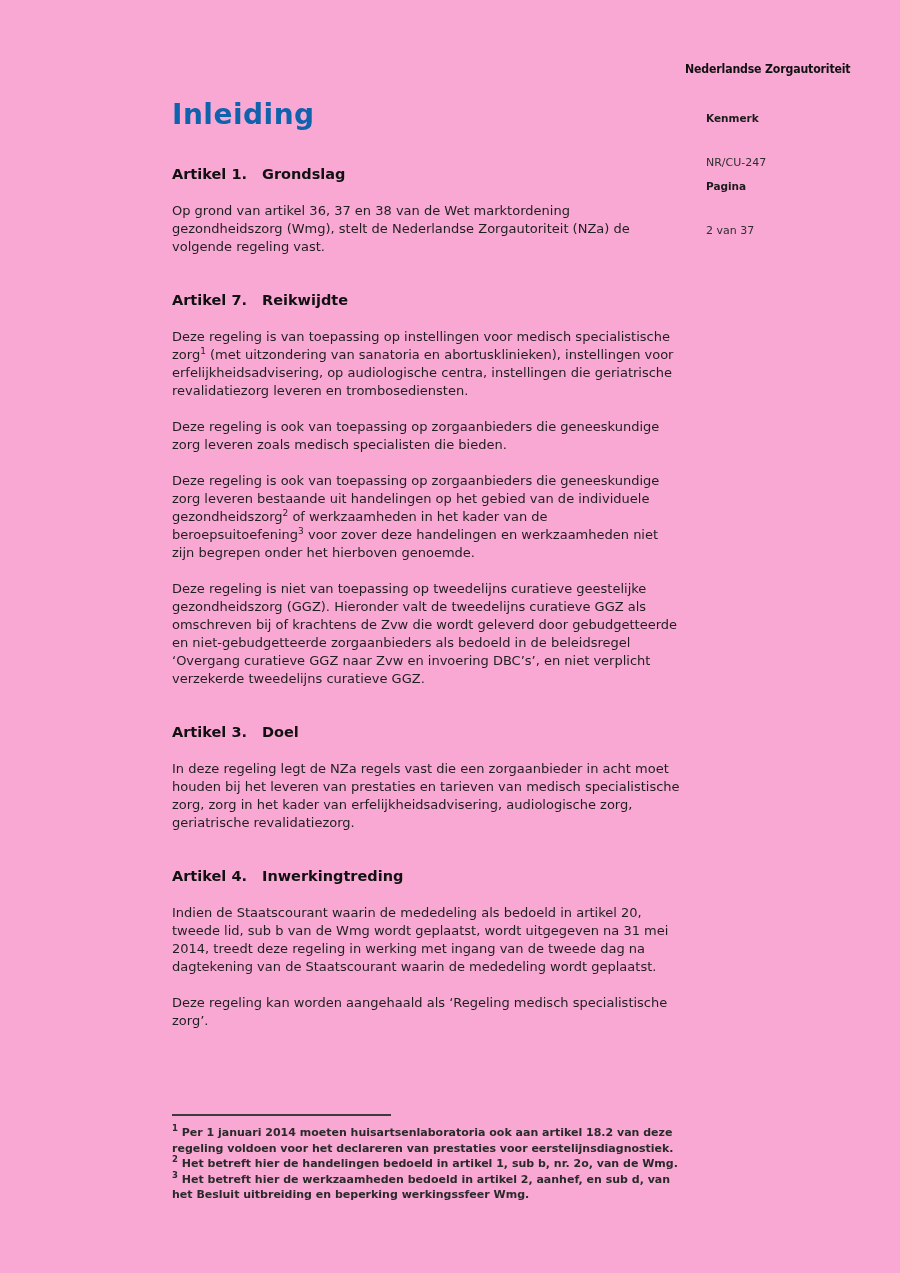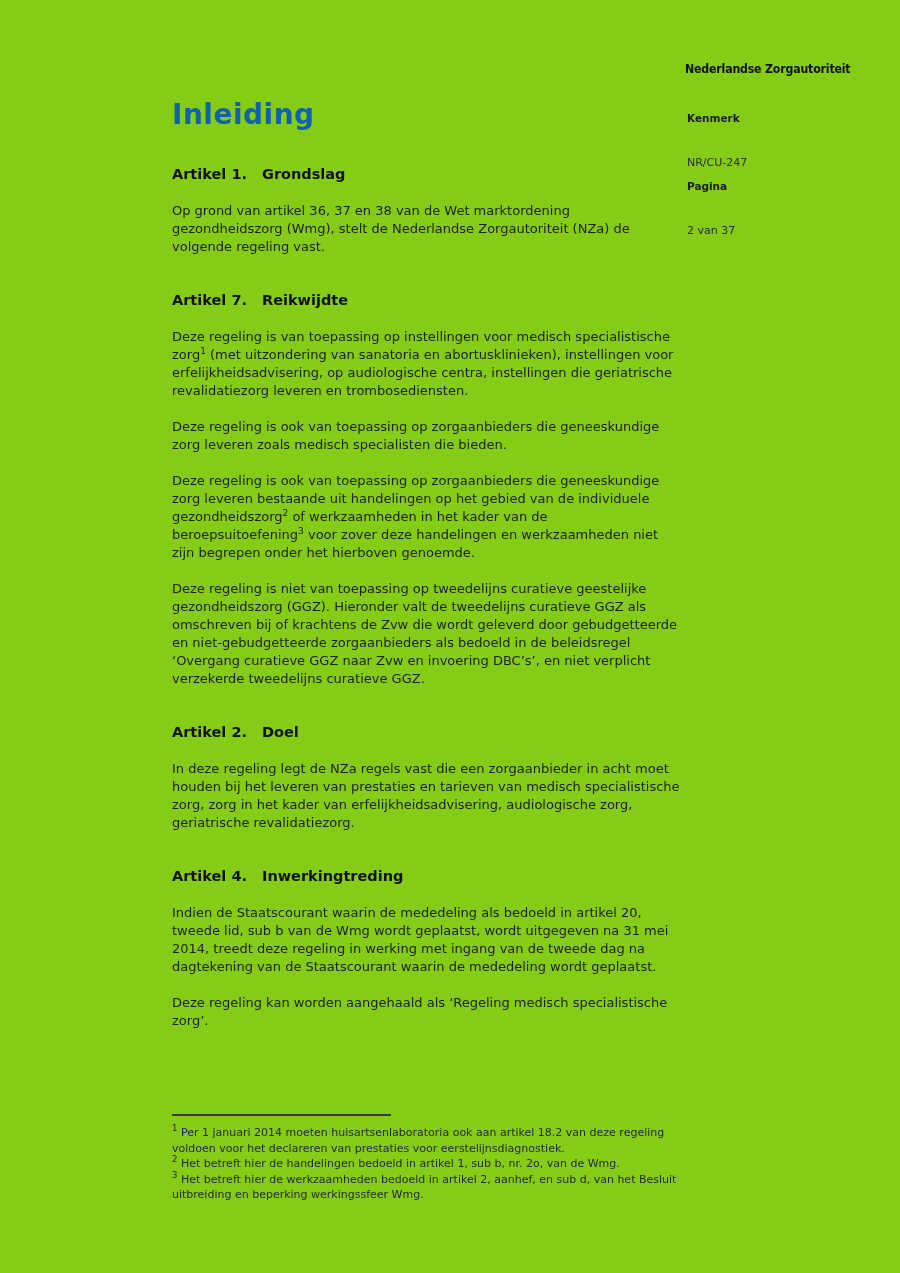--- a/index.html
+++ b/index.html
@@ -4,40 +4,40 @@
 <style>
   html, body {
     margin: 0;
     padding: 0;
     background: #ffffff;
   }
   .page {
     position: relative;
     width: 900px;
     height: 1273px;
-    background: #84cc16;
+    background: #f9a8d4;
     font-family: "DejaVu Sans", "Liberation Sans", sans-serif;
     color: #1f1f1f;
     overflow: hidden;
   }
   .brand {
     position: absolute;
     left: 685px;
     top: 61px;
     font-size: 12.5px;
     font-weight: bold;
     color: #111;
     white-space: nowrap;
     transform: scaleX(0.88);
     transform-origin: left center;
     letter-spacing: -0.2px;
   }
   .meta-sidebar {
     position: absolute;
-    left: 687px;
+    left: 706px;
     top: 112px;
     width: 170px;
   }
   .meta-label {
     font-size: 10.5px;
     font-weight: bold;
     color: #1c1c1c;
     line-height: 13px;
   }
   .meta-value {
@@ -89,20 +89,21 @@
   .footnote-rule {
     border: none;
     border-top: 2px solid #3b3b3b;
     width: 219px;
     margin: 0 0 9px 0;
   }
   .footnote {
     font-size: 11px;
     line-height: 15.5px;
     color: #2a2a2a;
+    font-weight: bold;
   }
   .footnote sup {
     font-size: 8.5px;
     line-height: 0;
   }
 </style>
 </head>
 <body>
 
 <div class="page">
@@ -123,21 +124,21 @@
   <main class="main-content">
     <h1 class="doc-title" style="color: rgb(15, 98, 172);">Inleiding</h1>
     <div id="articles">
         <h2 class="article-heading"><span class="art-num">Artikel 1.</span><span class="art-title">Grondslag</span></h2>
         <p class="body-para">Op grond van artikel 36, 37 en 38 van de Wet marktordening gezondheidszorg (Wmg), stelt de Nederlandse Zorgautoriteit (NZa) de volgende regeling vast.</p>
         <h2 class="article-heading"><span class="art-num">Artikel 7.</span><span class="art-title">Reikwijdte</span></h2>
         <p class="body-para">Deze regeling is van toepassing op instellingen voor medisch specialistische zorg<sup>1</sup> (met uitzondering van sanatoria en abortusklinieken), instellingen voor erfelijkheidsadvisering, op audiologische centra, instellingen die geriatrische revalidatiezorg leveren en trombosediensten.</p>
         <p class="body-para">Deze regeling is ook van toepassing op zorgaanbieders die geneeskundige zorg leveren zoals medisch specialisten die bieden.</p>
         <p class="body-para">Deze regeling is ook van toepassing op zorgaanbieders die geneeskundige zorg leveren bestaande uit handelingen op het gebied van de individuele gezondheidszorg<sup>2</sup> of werkzaamheden in het kader van de beroepsuitoefening<sup>3</sup> voor zover deze handelingen en werkzaamheden niet zijn begrepen onder het hierboven genoemde.</p>
         <p class="body-para">Deze regeling is niet van toepassing op tweedelijns curatieve geestelijke gezondheidszorg (GGZ). Hieronder valt de tweedelijns curatieve GGZ als omschreven bij of krachtens de Zvw die wordt geleverd door gebudgetteerde en niet-gebudgetteerde zorgaanbieders als bedoeld in de beleidsregel ‘Overgang curatieve GGZ naar Zvw en invoering DBC’s’, en niet verplicht verzekerde tweedelijns curatieve GGZ.</p>
-        <h2 class="article-heading"><span class="art-num">Artikel 2.</span><span class="art-title">Doel</span></h2>
+        <h2 class="article-heading"><span class="art-num">Artikel 3.</span><span class="art-title">Doel</span></h2>
         <p class="body-para">In deze regeling legt de NZa regels vast die een zorgaanbieder in acht moet houden bij het leveren van prestaties en tarieven van medisch specialistische zorg, zorg in het kader van erfelijkheidsadvisering, audiologische zorg, geriatrische revalidatiezorg.</p>
         <h2 class="article-heading"><span class="art-num">Artikel 4.</span><span class="art-title">Inwerkingtreding</span></h2>
         <p class="body-para">Indien de Staatscourant waarin de mededeling als bedoeld in artikel 20, tweede lid, sub b van de Wmg wordt geplaatst, wordt uitgegeven na 31 mei 2014, treedt deze regeling in werking met ingang van de tweede dag na dagtekening van de Staatscourant waarin de mededeling wordt geplaatst.</p>
         <p class="body-para">Deze regeling kan worden aangehaald als ‘Regeling medisch specialistische zorg’.</p>
       </div>
   </main>
 
   <footer class="footnotes">
     <hr class="footnote-rule">
     <div id="footnote-list">

